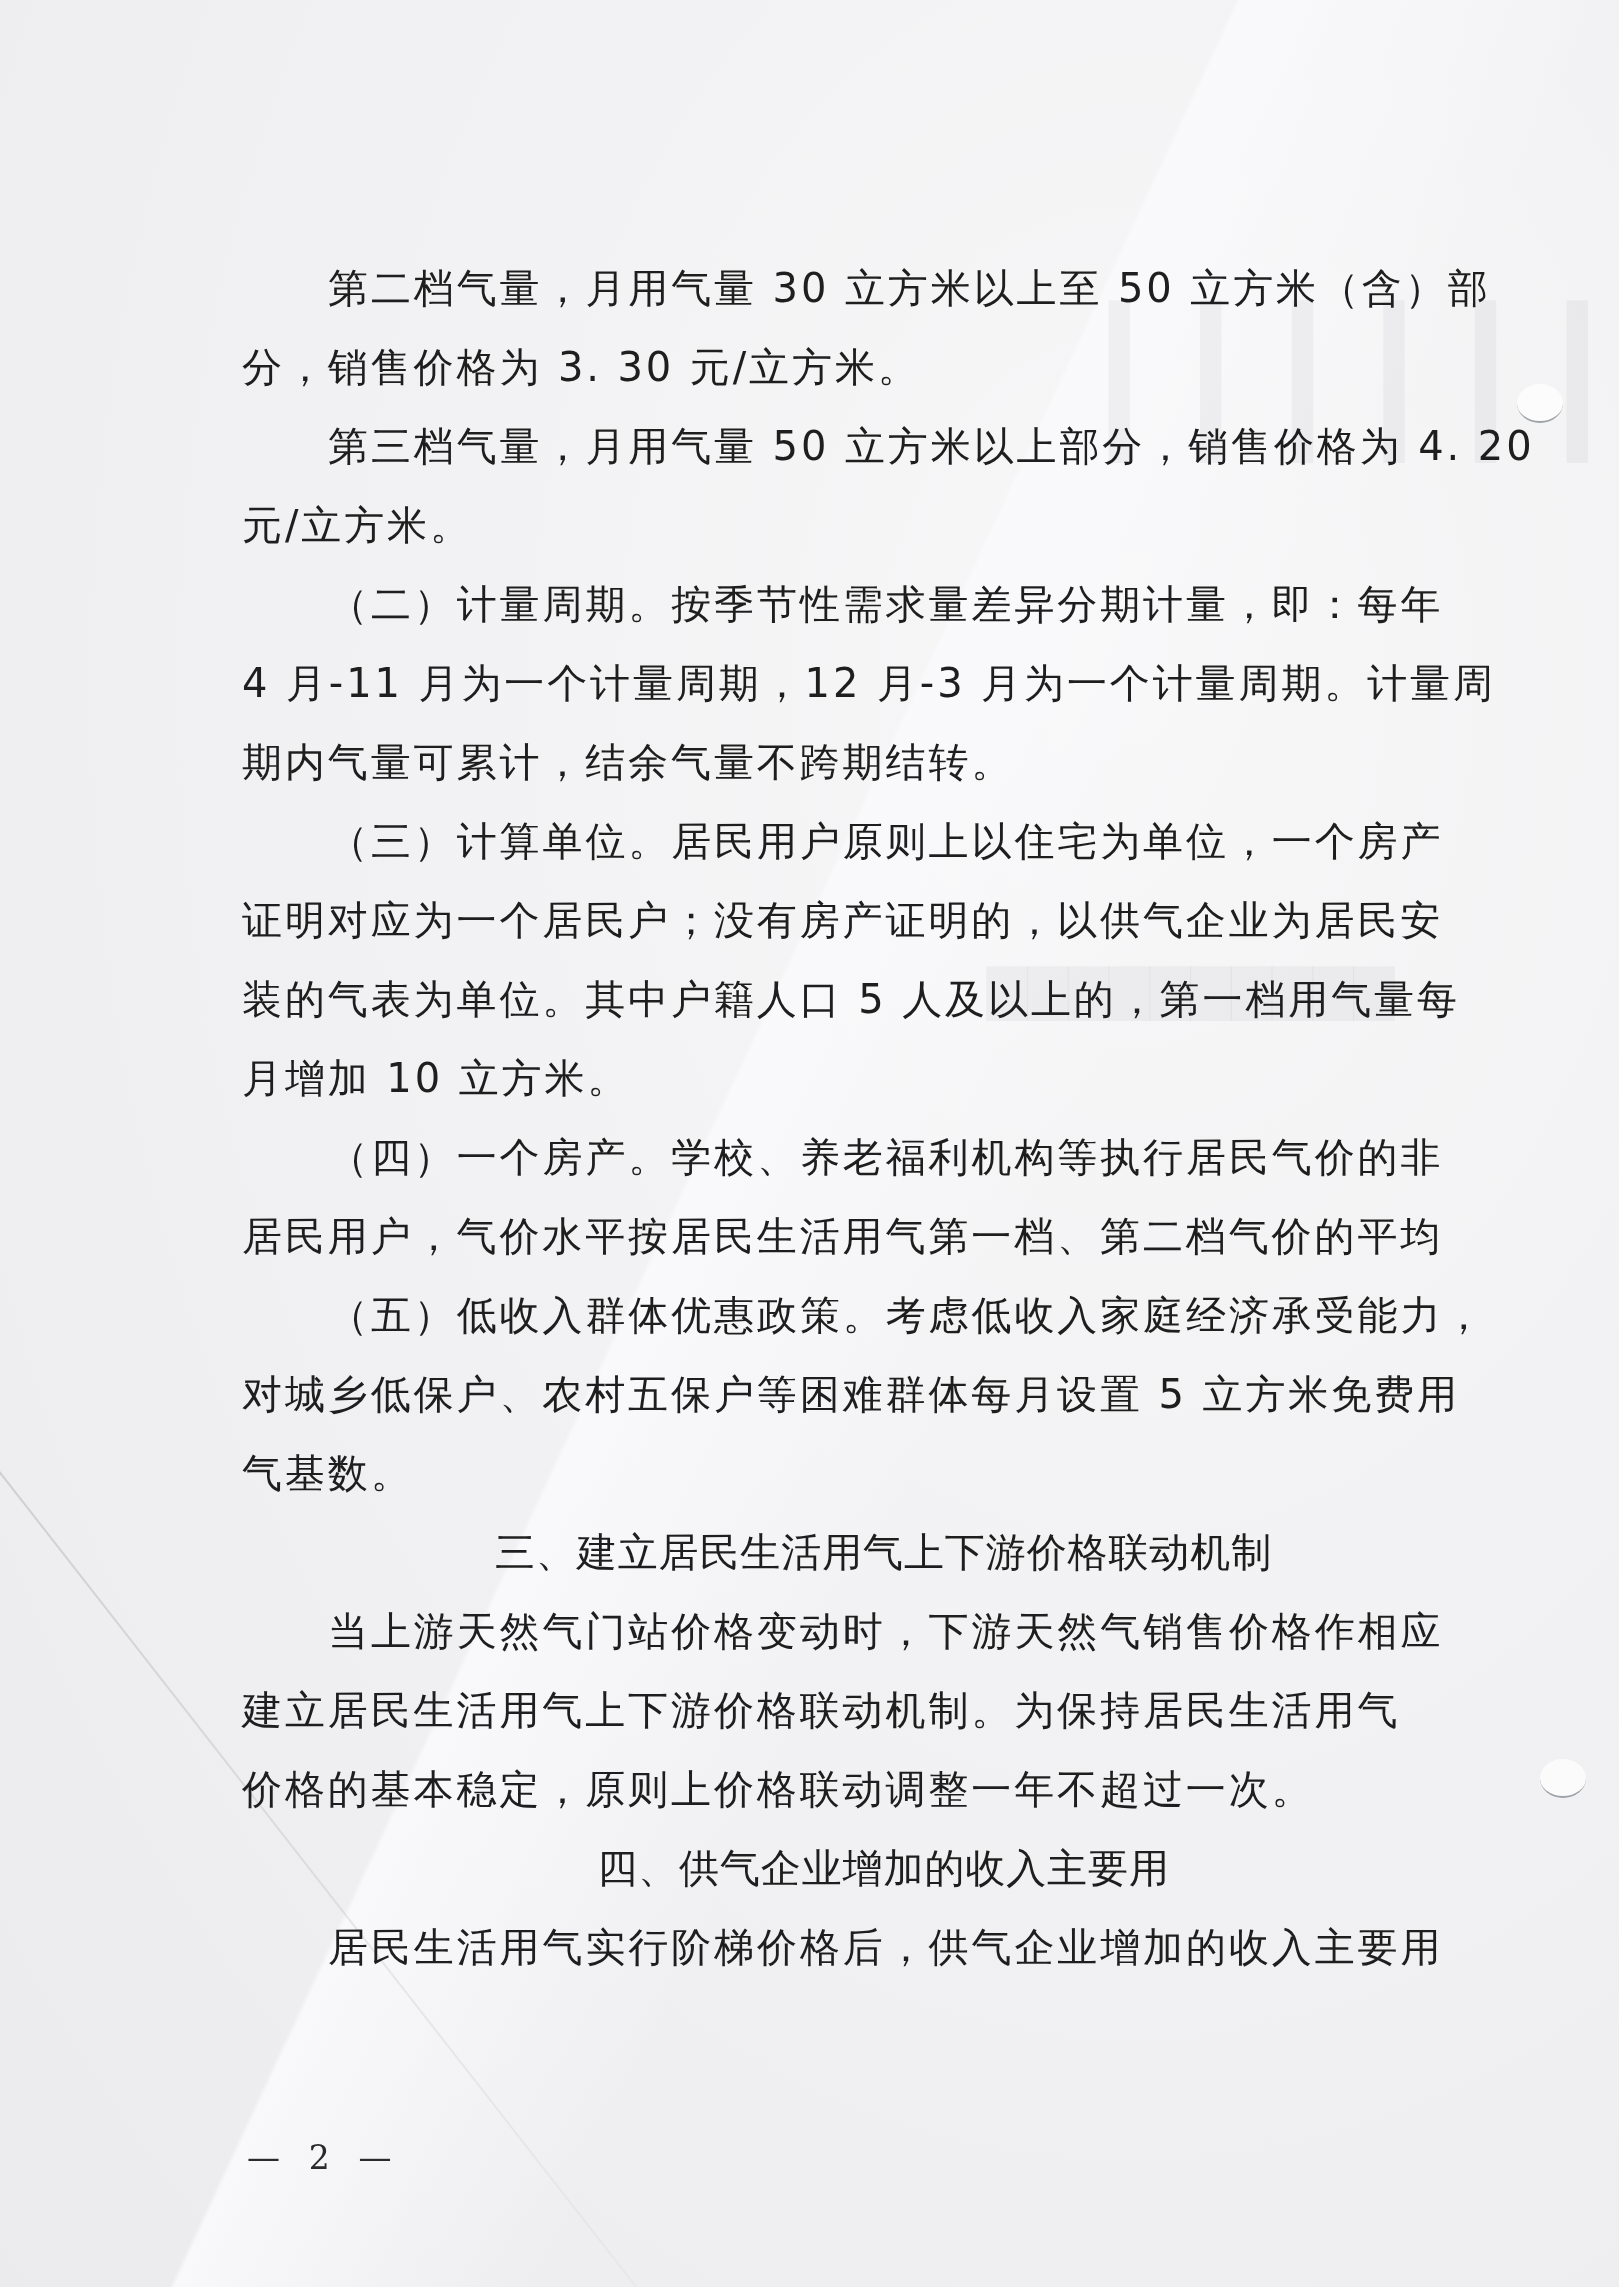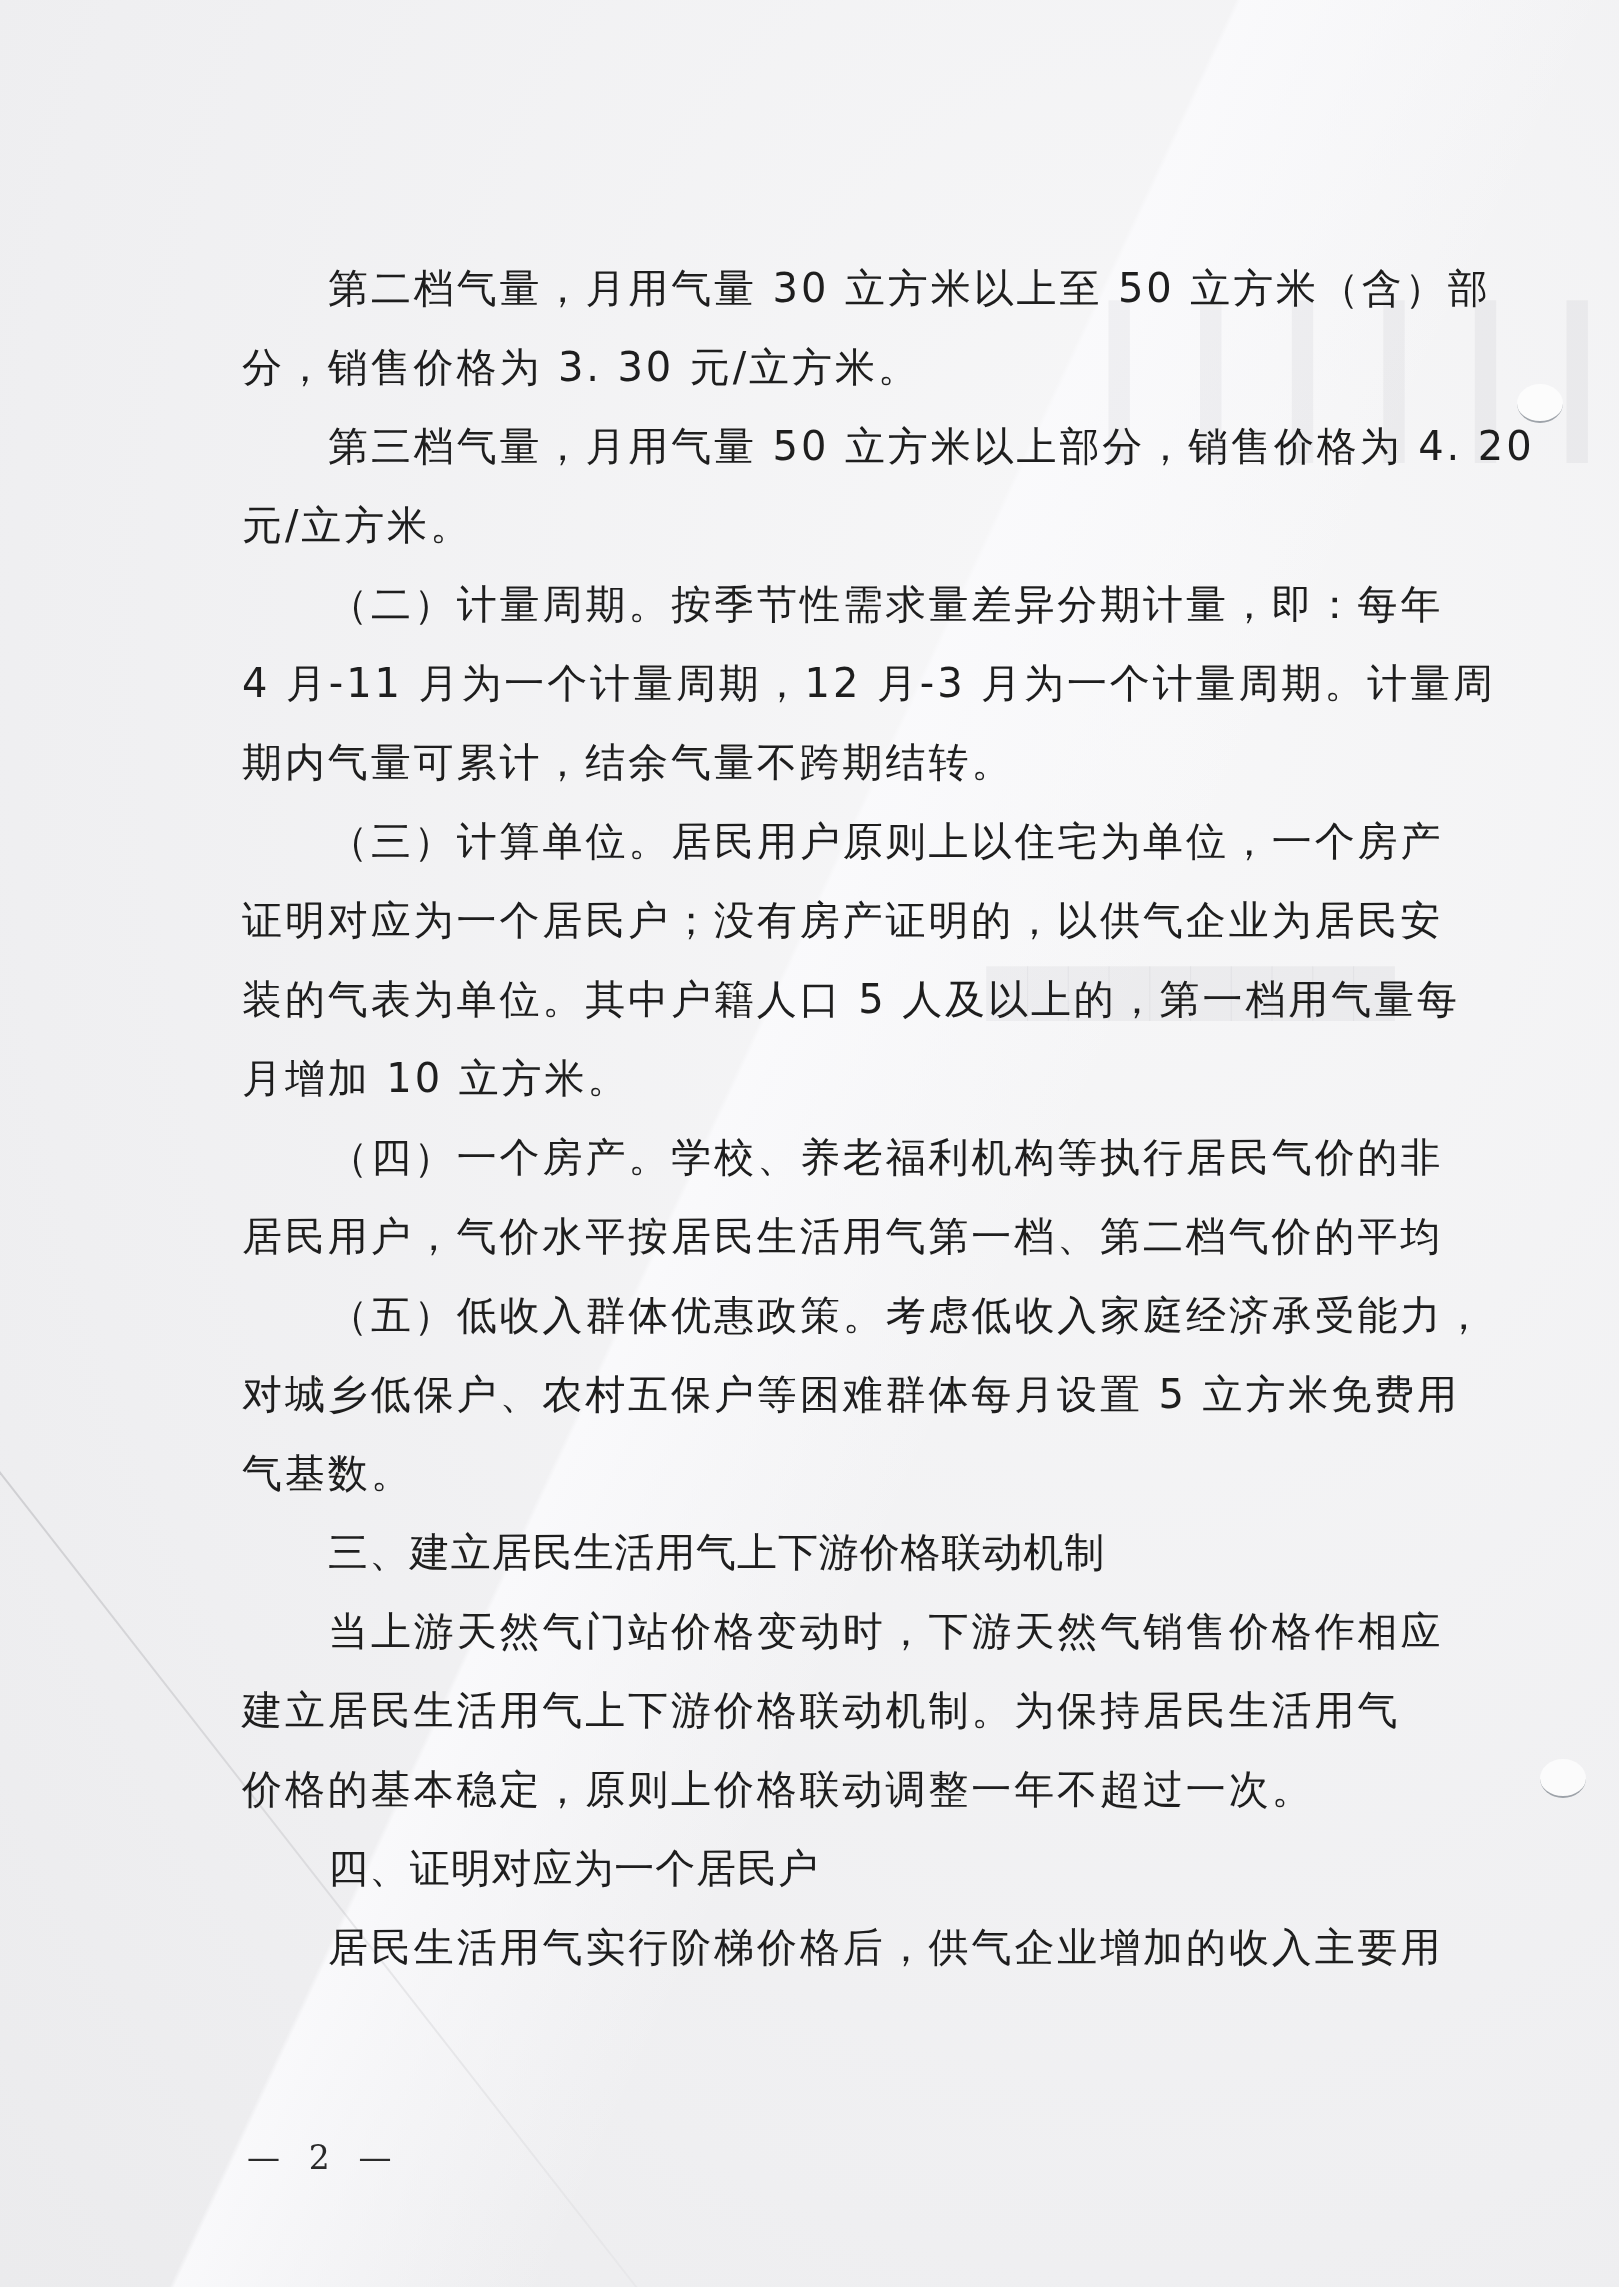--- a/index.html
+++ b/index.html
@@ -26,21 +26,21 @@
     transform-origin: 0 0; transform: rotate(52deg);
   }
   .content {
     position: absolute; left: 242px; top: 249px; width: 1197px;
   }
   .line {
     height: 79px; line-height: 79px;
     font-size: 40px; letter-spacing: 2.9px;
     white-space: nowrap; overflow: visible;
   }
-  .indent { padding-left: 86px; }
+  .indent { padding-left: 86px; text-align: center; }
   .b { font-weight: normal; }
   .h { font-weight: normal; letter-spacing: 0.9px; }
   .page-number {
     position: absolute; left: 247px; top: 2138px;
     font-family: "DejaVu Serif", "Liberation Serif", serif;
     font-size: 33px; letter-spacing: 9.1px; color: #2a2a2a;
   }
   .punch {
     position: absolute; width: 46px; height: 37px; border-radius: 50%;
     border-bottom: 2.7px solid rgba(80,90,100,0.55); background: rgba(255,255,255,0.7);
@@ -79,19 +79,19 @@
   <div class="line indent"><span class="b">（五）低收入群体优惠政策。</span><span>考虑低收入家庭经济承受能力，</span></div>
   <div class="line">对城乡低保户、农村五保户等困难群体每月设置 5 立方米免费用</div>
   <div class="line">气基数。</div>
 
   <div class="line indent h">三、建立居民生活用气上下游价格联动机制</div>
 
   <div class="line indent">当上游天然气门站价格变动时，下游天然气销售价格作相应</div>
   <div class="line">建立居民生活用气上下游价格联动机制。为保持居民生活用气</div>
   <div class="line">价格的基本稳定，原则上价格联动调整一年不超过一次。</div>
 
-  <div class="line indent h">四、证明对应为一个居民户</div>
+  <div class="line indent h">四、供气企业增加的收入主要用</div>
 
   <div class="line indent">居民生活用气实行阶梯价格后，供气企业增加的收入主要用</div>
 </div>
 
 <div class="page-number">— 2 —</div>
 
 
 </body></html>

